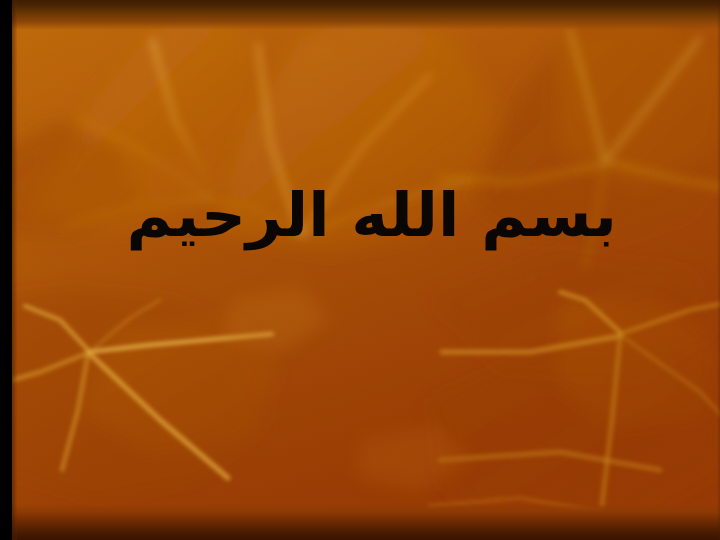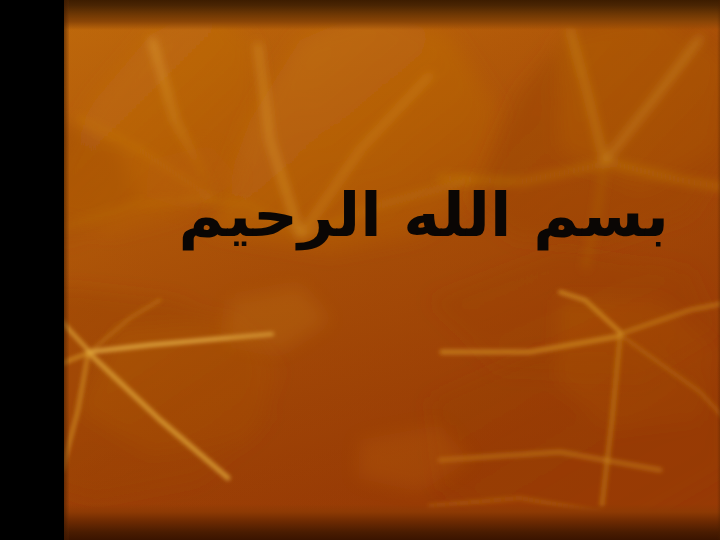--- a/index.html
+++ b/index.html
@@ -3,21 +3,21 @@
 <meta charset="utf-8">
 <title>Slide</title>
 <style>
   html, body {
     margin: 0;
     padding: 0;
     background: #000;
   }
   #slide {
     position: relative;
-    width: 656px;
+    width: 708px;
     height: 540px;
     overflow: hidden;
     font-family: "DejaVu Sans", "Liberation Sans", sans-serif;
     background: #5eead4;
   }
   #bg-svg {
     position: absolute;
     inset: 0;
     width: 720px;
     height: 540px;

